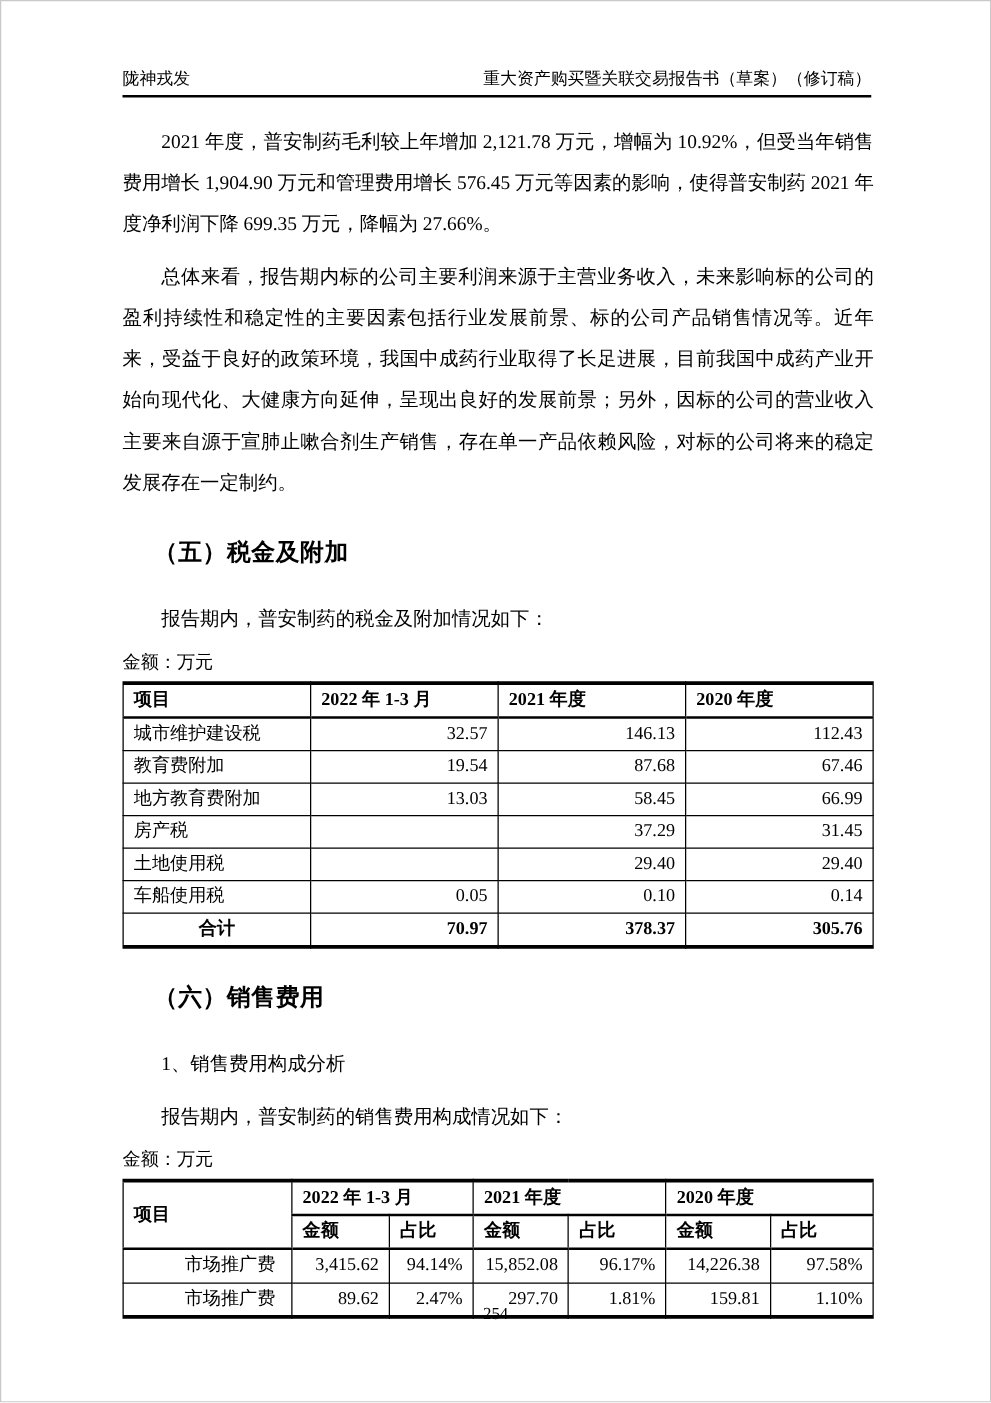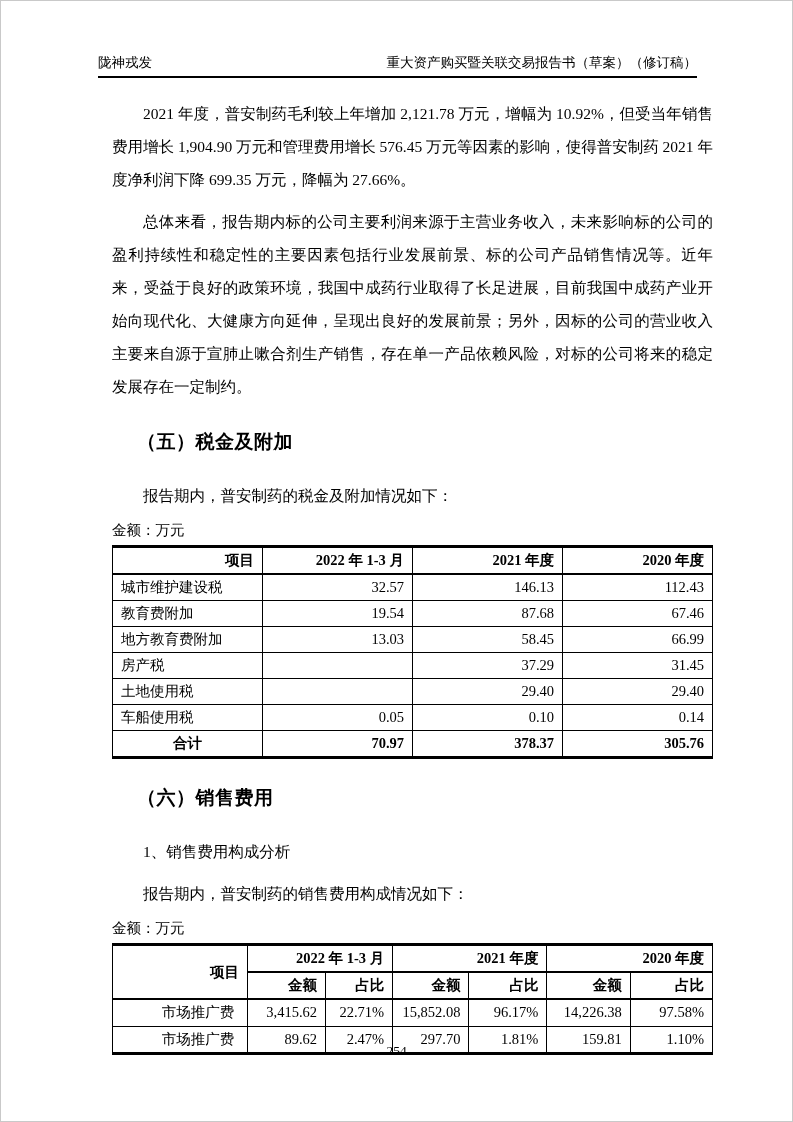--- a/index.html
+++ b/index.html
@@ -21,21 +21,21 @@
     display: flex;
     justify-content: space-between;
     align-items: flex-end;
     font-size: 13.5px;
     padding-bottom: 4px;
     border-bottom: 2px solid #000;
   }
   
   .content {
     position: absolute;
-    top: 96px; left: 111px;
+    top: 96px; left: 97px;
     width: 601px;
   }
   .body-para {
     margin: 0 0 9px 0;
     font-size: 15.5px;
     line-height: 33px;
     text-indent: 2em;
     text-align: justify;
   }
   .section-heading {
@@ -73,21 +73,21 @@
   }
   th, td {
     border: 1px solid #000;
     padding: 2px 8px;
     line-height: 21px;
     vertical-align: middle;
   }
   thead th { border-bottom: 2px solid #000; }
   th {
     font-weight: 700;
-    text-align: right;
+    text-align: left;
   }
   td.num { text-align: right; }
   td.item { text-align: left; }
   td.item-center { text-align: center; padding-left: 44px; }
   tr.total-row td { font-weight: 700; }
   tr.total-row td.item { text-align: center; }
   .tax-table td, .tax-table th { height: 25px; }
   .expense-table td, .expense-table th { height: 27px; }
   
   .tax-table col.c0 { width: 25%; }
@@ -218,21 +218,21 @@
           <th>金额</th>
           <th>占比</th>
           <th>金额</th>
           <th>占比</th>
         </tr>
       </thead>
       <tbody>
         <tr>
           <td class="item-center">市场推广费</td>
           <td class="num">3,415.62</td>
-          <td class="num">22.71%</td>
+          <td class="num">94.14%</td>
           <td class="num">15,852.08</td>
           <td class="num">96.17%</td>
           <td class="num">14,226.38</td>
           <td class="num">97.58%</td>
         </tr>
         <tr>
           <td class="item-center">市场推广费</td>
           <td class="num">89.62</td>
           <td class="num">2.47%</td>
           <td class="num">297.70</td>

